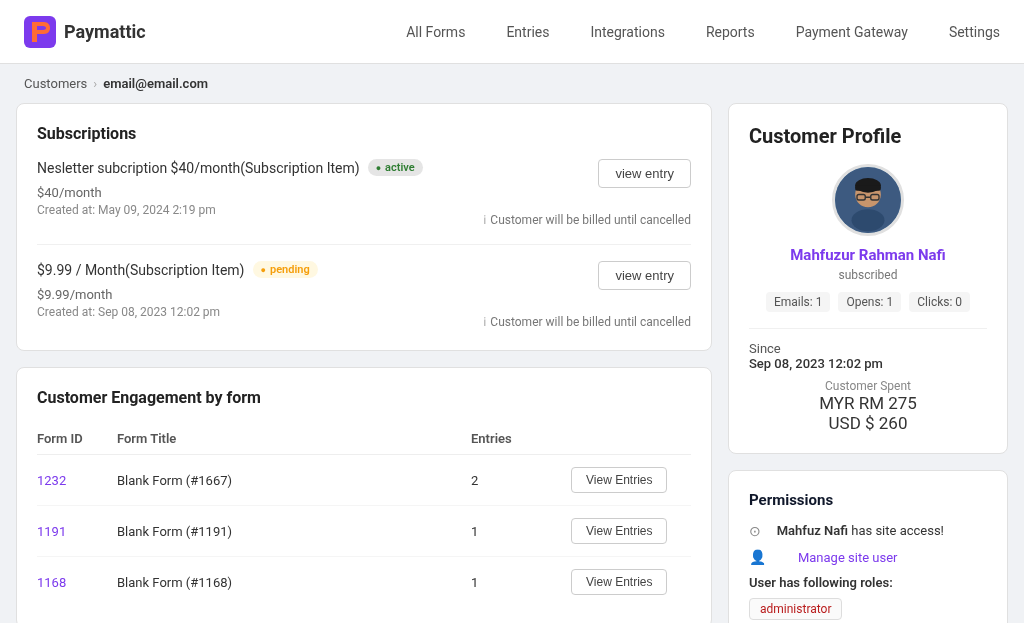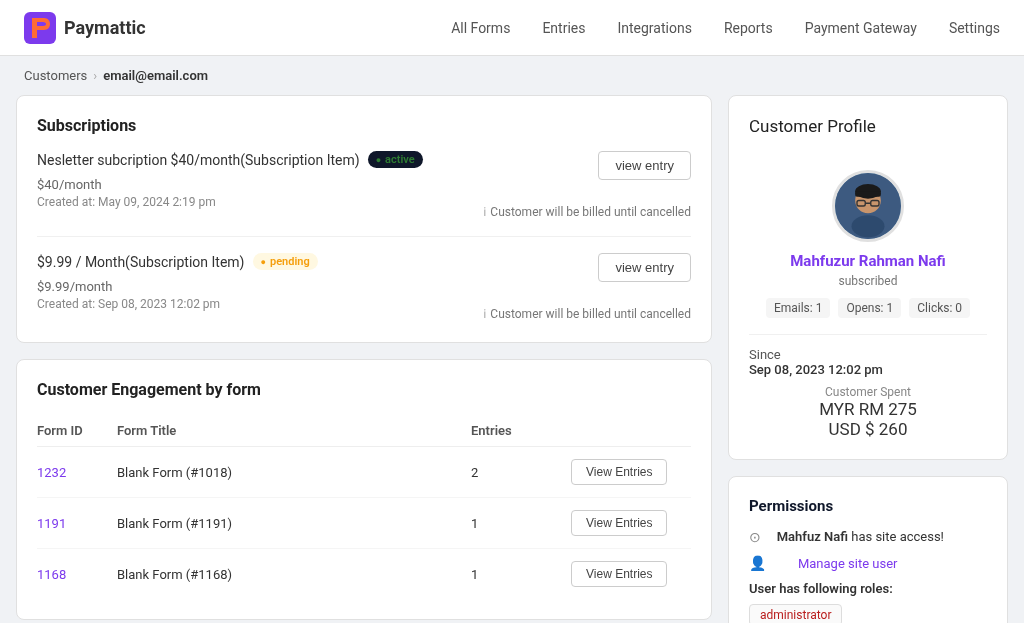--- a/index.html
+++ b/index.html
@@ -1,22 +1,22 @@
 <!DOCTYPE html>
 <html><head>
   <meta charset="utf-8">
   <style>
     * { box-sizing: border-box; margin: 0; padding: 0; }
     body { font-family: -apple-system, BlinkMacSystemFont, 'Segoe UI', Roboto, sans-serif; background: #f0f2f5; font-size: 14px; color: #333; }
 
     
-    .header { background: #fff; border-bottom: 1px solid #e0e0e0; display: flex; align-items: center; padding: 0 24px; height: 56px; }
+    .header { background: #fff; border-bottom: 1px solid #e0e0e0; display: flex; align-items: center; padding: 0 24px; height: 64px; }
     .logo { display: flex; align-items: center; gap: 8px; margin-right: auto; }
     .logo-text { font-size: 18px; font-weight: 700; color: #333; }
-    .nav { display: flex; align-items: center; gap: 32px; }
+    .nav { display: flex; align-items: center; gap: 41px; }
     .nav-item { font-size: 14px; color: #555; cursor: pointer; text-decoration: none; }
 
     
     .breadcrumb { padding: 12px 24px; font-size: 13px; color: #777; display: flex; align-items: flex-start; gap: 6px; }
     .breadcrumb-link { color: #555; }
     .breadcrumb-sep { color: #aaa; }
     .breadcrumb-current { font-weight: 600; color: #333; }
 
     
     .main-layout { display: flex; gap: 16px; padding: 0 16px 16px 16px; }
@@ -26,21 +26,21 @@
 
     
     .card { background: #fff; border-radius: 8px; border: 1px solid #e0e0e0; padding: 20px; }
     .card-title { font-size: 16px; font-weight: 700; color: #222; margin-bottom: 16px; }
 
     
     .subscription-item { border-bottom: 1px solid #f0f0f0; padding-bottom: 16px; margin-bottom: 16px; }
     .subscription-item:last-child { border-bottom: none; margin-bottom: 0; padding-bottom: 0; }
     .sub-header-row { display: flex; align-items: center; gap: 8px; margin-bottom: 4px; }
     .sub-title { font-size: 14px; color: #333; }
-    .badge-active { background: #0f172a; color: #2e7d32; font-size: 11px; font-weight: 600; padding: 2px 8px; border-radius: 12px; display: inline-flex; align-items: center; gap: 4px; }
+    .badge-active { background: #e5e5e5; color: #2e7d32; font-size: 11px; font-weight: 600; padding: 2px 8px; border-radius: 12px; display: inline-flex; align-items: center; gap: 4px; }
     .badge-active::before { content: '●'; font-size: 9px; }
     .badge-pending { background: #fff8e1; color: #f59e0b; font-size: 11px; font-weight: 600; padding: 2px 8px; border-radius: 12px; display: inline-flex; align-items: center; gap: 4px; }
     .badge-pending::before { content: '●'; font-size: 9px; }
     .sub-amount { font-size: 18px; font-weight: 700; color: #222; }
     .sub-amount span { font-size: 13px; font-weight: 400; color: #666; }
     .sub-created { font-size: 12px; color: #888; margin-top: 2px; }
     .sub-right { display: flex; flex-direction: column; align-items: flex-end; gap: 23px; }
     .sub-row { display: flex; justify-content: space-between; align-items: flex-start; }
     .sub-info { flex: 1; }
     .view-entry-btn { border: 1px solid #ccc; background: #fff; padding: 6px 16px; border-radius: 4px; cursor: pointer; font-size: 13px; color: #444; }
@@ -58,21 +58,21 @@
     .form-id-link { color: #7c3aed; text-decoration: none; font-size: 13px; }
     .form-title-text { font-size: 13px; color: #333; }
     .entries-count { font-size: 13px; color: #333; }
     .view-entries-btn { border: 1px solid #ccc; background: #fff; padding: 5px 14px; border-radius: 4px; cursor: pointer; font-size: 12px; color: #444; }
 
     
     .right-col { width: 280px; display: flex; flex-direction: column; gap: 16px; }
 
     
     .profile-card { background: #fff; border-radius: 8px; border: 1px solid #e0e0e0; padding: 20px; text-align: center; }
-    .profile-card-title { font-size: 17px; font-weight: 400; color: #222; margin-bottom: 34px; text-align: left; }
+    .profile-card-title { font-size: 20px; font-weight: 700; color: #222; margin-bottom: 16px; text-align: left; }
     .avatar-wrapper { width: 72px; height: 72px; border-radius: 50%; overflow: hidden; margin: 0 auto 10px; border: 3px solid #e0e0e0; background: #5a7fa0; display: flex; align-items: center; justify-content: center; }
     .profile-name { font-size: 15px; font-weight: 700; color: #7c3aed; margin-bottom: 4px; }
     .profile-status { font-size: 12px; color: #777; margin-bottom: 10px; }
     .profile-stats { display: flex; gap: 8px; justify-content: center; font-size: 12px; color: #555; margin-bottom: 16px; }
     .profile-stats span { background: #f5f5f5; padding: 3px 8px; border-radius: 4px; }
     .profile-divider { border: none; border-top: 1px solid #f0f0f0; margin: 12px 0; }
     .profile-since { text-align: left; }
     .since-label { font-size: 13px; color: #555; }
     .since-date { font-size: 13px; color: #333; font-weight: 500; }
     .spent-label { font-size: 12px; color: #888; margin-top: 8px; }
@@ -172,21 +172,21 @@
         <div class="col-formtitle">Form Title</div>
         <div class="col-entries">Entries</div>
         <div class="col-action"></div>
       </div>
 
       <div class="table-row-item">
         <div class="col-formid">
           <a class="form-id-link">1232</a>
         </div>
         <div class="col-formtitle">
-          <span class="form-title-text">Blank Form (#1018)</span>
+          <span class="form-title-text">Blank Form (#1667)</span>
         </div>
         <div class="col-entries">
           <span class="entries-count">2</span>
         </div>
         <div class="col-action">
           <button class="view-entries-btn">View Entries</button>
         </div>
       </div>
 
       <div class="table-row-item">

